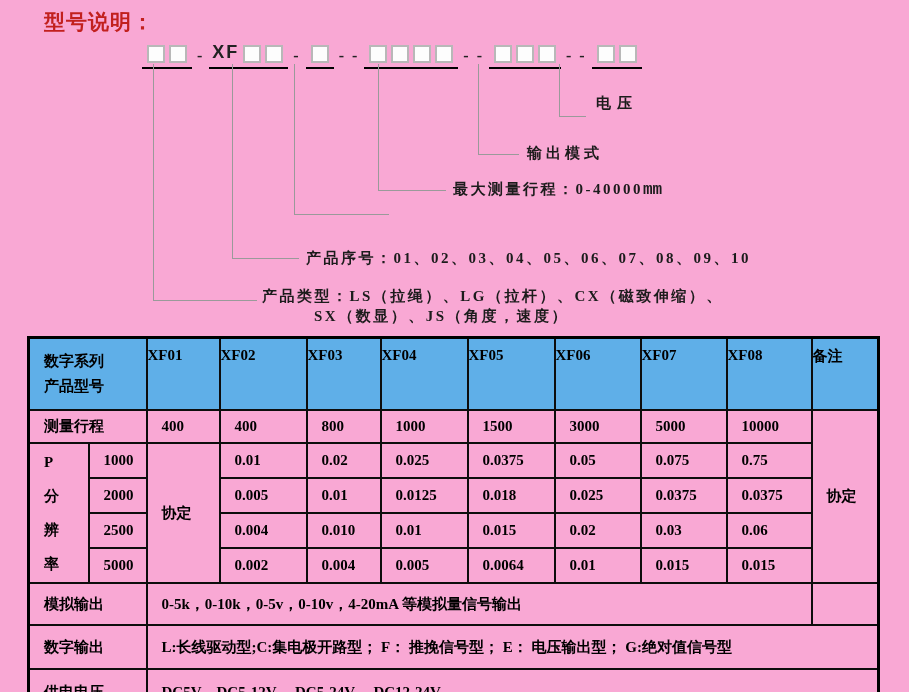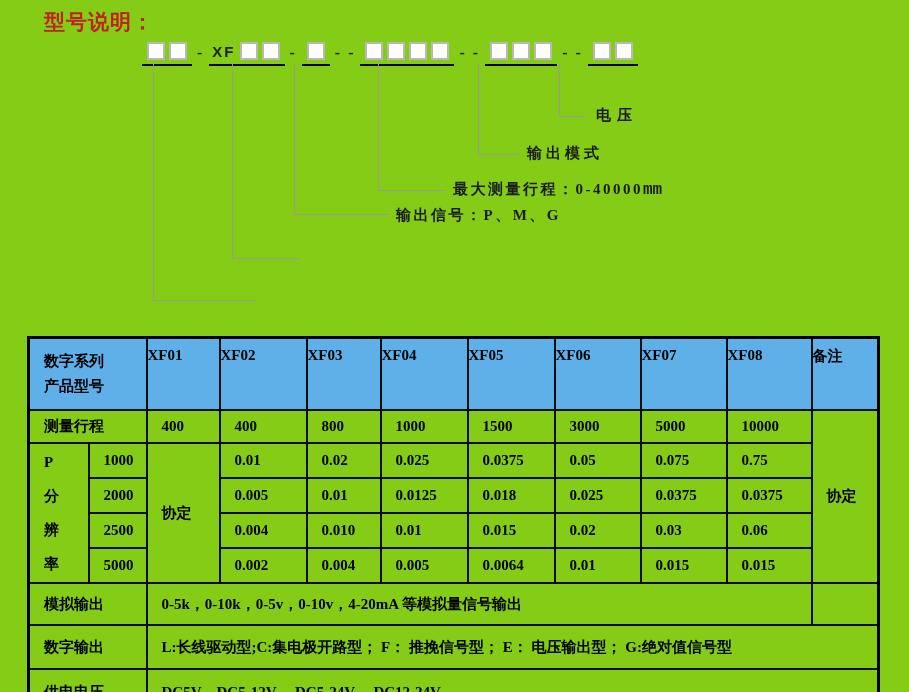--- a/index.html
+++ b/index.html
@@ -1,31 +1,31 @@
 <!DOCTYPE html>
 <html style="--title-red: #c2201e; --header-blue: #5fafe8; --line-gray: #9a9a9a;"><head>
 <meta charset="utf-8">
 <style>
   :root{
     --title-red:#c2201e; --header-blue:#5fafe8; --line-gray:#9a9a9a;
     --ink:#111111; --box-border:#b8b8b8;
   }
   html,body{margin:0;padding:0;background:#fff;}
-  #stage{position:relative;width:909px;height:692px;background:#84cc16;overflow:hidden;
+  #stage{position:relative;width:909px;height:692px;background:#f9a8d4;overflow:hidden;
          font-family:"Liberation Serif","DejaVu Serif",serif;color:var(--ink);}
   
   .title{position:absolute;left:44px;top:8px;font-family:"Liberation Sans","DejaVu Sans",sans-serif;
          font-size:21px;font-weight:bold;color:var(--title-red);letter-spacing:1px;}
   
   .model-line{position:absolute;left:140px;top:42px;display:flex;align-items:flex-end;}
   .grp{display:inline-flex;align-items:flex-end;border-bottom:2px solid #000;
        padding:0 3px 4px 3px;margin:0 2px;}
   .bx{display:inline-block;width:14px;height:14px;border:2px solid var(--box-border);
       background:#fdfdfd;margin:0 2px;}
-  .xf{font-family:"Liberation Sans","DejaVu Sans",sans-serif;font-weight:bold;font-size:15px;
+  .xf{font-family:"Liberation Sans","DejaVu Sans",sans-serif;font-weight:bold;font-size:18px;
       letter-spacing:2px;padding-right:2px;color:#222;}
   .dash{font-weight:bold;font-size:16px;color:#222;padding:0 3px 4px 3px;letter-spacing:2px;white-space:pre;}
   
   .elbow{position:absolute;border-left:1px solid var(--line-gray);border-bottom:1px solid var(--line-gray);}
   
   .dlabel{position:absolute;font-size:15px;font-weight:bold;color:#1c1c1c;white-space:nowrap;}
   .ls6{letter-spacing:6px;} .ls4{letter-spacing:4px;} .ls2{letter-spacing:2.5px;}
   .unit{font-family:"Liberation Mono","DejaVu Sans Mono",monospace;font-weight:bold;font-size:16px;letter-spacing:0;}
   .ptype2{margin-left:52px;margin-top:1px;}
   
@@ -88,24 +88,28 @@
       </span>
   </div>
 
   <div class="elbow" style="left:559px;top:64px;width:26px;height:52px;"></div>
   <div class="elbow" style="left:478px;top:64px;width:40px;height:90px;"></div>
   <div class="elbow" style="left:378px;top:64px;width:67px;height:126px;"></div>
   <div class="elbow" style="left:294px;top:64px;width:94px;height:150px;"></div>
   <div class="elbow" style="left:232px;top:64px;width:66px;height:194px;"></div>
   <div class="elbow" style="left:153px;top:64px;width:103px;height:236px;"></div>
 
-  <div class="dlabel ls6" style="left:596px;top:106px;text-align:center;">电压</div>
+  <div class="dlabel ls6" style="left:596px;top:94px;text-align:center;">电压</div>
   <div class="dlabel ls4" style="left:527px;top:144px;">输出模式</div>
   <div class="dlabel ls2" style="left:453px;top:180px;"><span>最大测量行程：0-40000</span><span class="unit">mm</span></div>
-  <div class="dlabel ls2" style="left:396px;top:206px;">输出信号：P、M、G</div>
+  <div class="dlabel ls2" style="left:306px;top:249px;">产品序号：01、02、03、04、05、06、07、08、09、10</div>
+  <div class="dlabel ls2" style="left:262px;top:287px;">
+    <div>产品类型：LS（拉绳）、LG（拉杆）、CX（磁致伸缩）、</div>
+    <div class="ptype2">SX（数显）、JS（角度，速度）</div>
+  </div>
 
   <table class="spec">
     <colgroup>
       <col style="width:60px">
         <col style="width:58px">
         <col style="width:73px">
         <col style="width:87px">
       <col style="width:74px">
         <col style="width:87px">
         <col style="width:87px">

